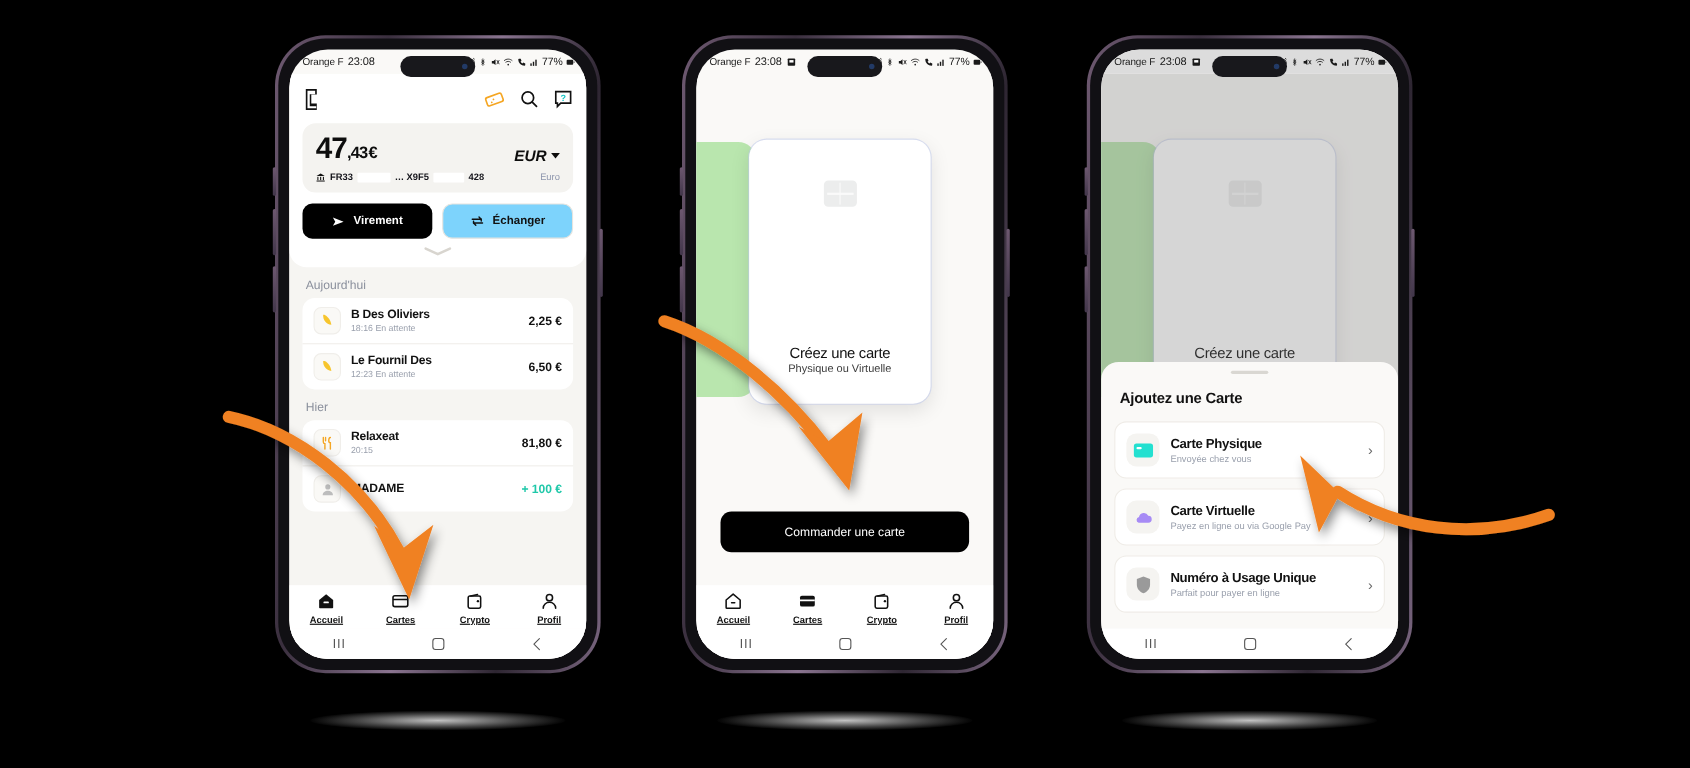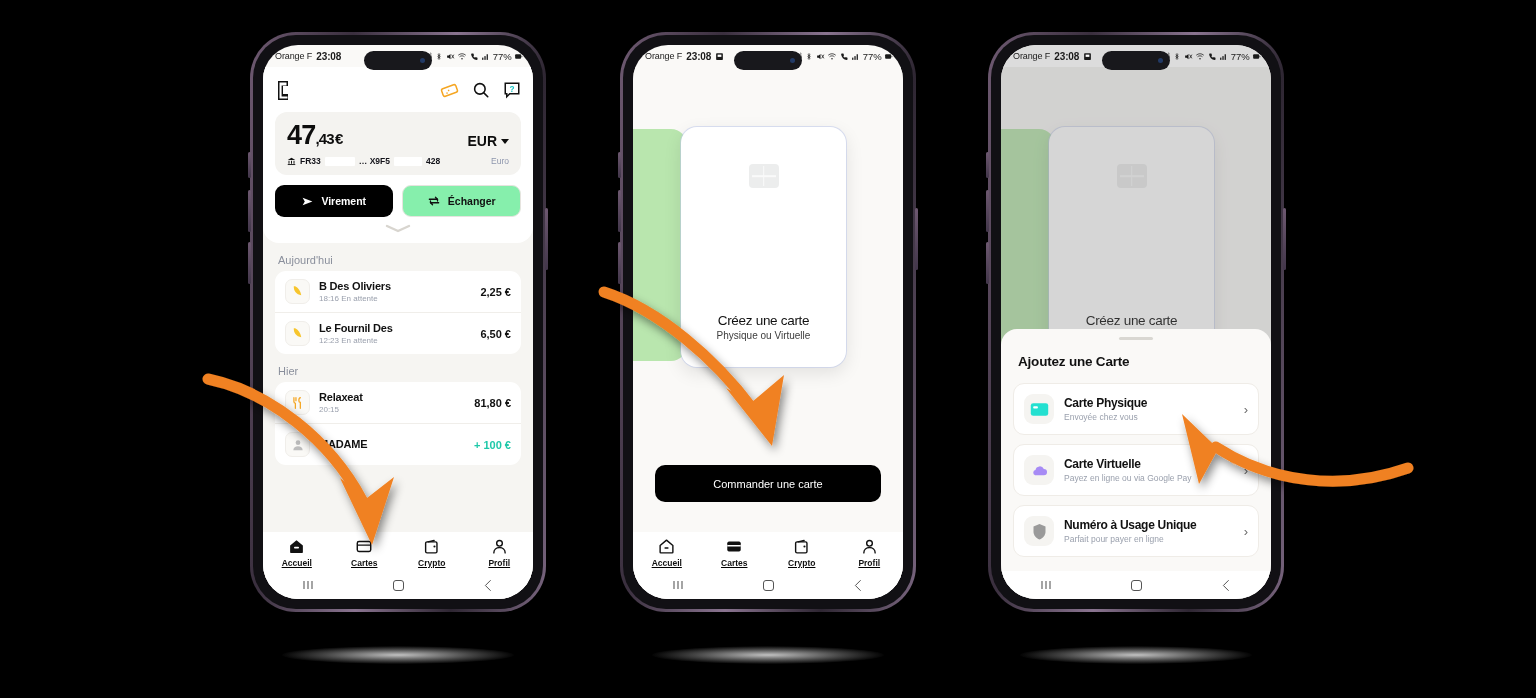--- a/index.html
+++ b/index.html
@@ -52,21 +52,21 @@
   
   .statusbar {
     position: relative; height: 22px; width: 100%;
     display: flex; align-items: center; justify-content: space-between;
     padding: 0 10px 0 12px;
     font-size: 9.5px; color: #1a1a1a; letter-spacing: -0.1px;
     z-index: 30;
   }
   .sb-left { display: flex; align-items: center; gap: 4px; white-space: nowrap; }
   .sb-carrier { font-size: 9px; }
-  .sb-time { font-size: 10px; font-weight: 700; }
+  .sb-time { font-size: 10px; font-weight: 400; }
   .sb-right { display: flex; align-items: center; gap: 2.5px; white-space: nowrap; }
   .sb-right svg { display: block; }
   .sb-batt { font-size: 9.5px; font-weight: 500; }
   .island {
     position: absolute; left: 50%; transform: translateX(-50%);
     top: 6px; width: 68px; height: 19px; border-radius: 12px;
     background: #18181c; z-index: 40;
     display: flex; align-items: center; justify-content: flex-end; padding-right: 7px;
   }
   .island-dot { width: 5px; height: 5px; border-radius: 50%; background: #223a66; }
@@ -77,31 +77,31 @@
     background: #ffffff; border-radius: 0 0 16px 16px;
     padding: 8px 12px 10px;
   }
   .apphdr { display: flex; align-items: center; justify-content: space-between; height: 30px; }
   .hdr-icons { display: flex; align-items: center; gap: 13px; }
   .balancebox { background: #f4f3f0; border-radius: 12px; padding: 10px 12px 9px; margin-top: 7px; }
   .bal-row1 { display: flex; align-items: flex-end; justify-content: space-between; }
   .bal-amt { font-size: 27px; font-weight: 700; color: #0d0d0d; letter-spacing: -0.8px; line-height: 1; }
   .bal-amt .cents { font-size: 15px; font-weight: 600; }
   .bal-amt .eur { font-size: 15px; font-weight: 700; margin-left: 1px; }
-  .cur-sel { display: flex; align-items: center; gap: 4px; font-size: 14px; font-weight: 600; color: #0d0d0d; }
+  .cur-sel { display: flex; align-items: center; gap: 4px; font-size: 14px; font-weight: 600; color: #0d0d0d; font-style: italic; }
   .caret { width: 0; height: 0; border-left: 4px solid transparent; border-right: 4px solid transparent; border-top: 5px solid #0d0d0d; }
   .bal-row2 { display: flex; align-items: center; justify-content: space-between; margin-top: 7px; }
   .iban { display: flex; align-items: center; gap: 4px; font-size: 8.5px; font-weight: 600; color: #13131a; }
   .redact { display: inline-block; height: 9px; background: #ffffff; border-radius: 1px; }
   .r1 { width: 30px; } .r2 { width: 28px; }
   .cur-sub { font-size: 8.5px; color: #8e96ad; }
   .actions { display: flex; gap: 9px; margin-top: 10px; }
   .btn-a { flex: 1; height: 32px; border-radius: 9px; display: flex; align-items: center; justify-content: center; gap: 7px; font-size: 10.5px; font-weight: 600; }
   .btn-dark { background: #000; color: #fff; text-align: center; }
-  .btn-light { background: #86efac; border: 1px solid #e6e4df; color: #111; }
+  .btn-light { background: #7dd3fc; border: 1px solid #e6e4df; color: #111; }
   .chev-down { display: flex; justify-content: center; margin-top: 7px; }
 
   .txlist { flex: 1; overflow: hidden; padding: 0 12px; }
   .daylabel { font-size: 11px; color: #8a8f9c; margin: 11px 0 5px 3px; }
   .txgroup { background: #fff; border-radius: 11px; }
   .txrow { display: flex; align-items: center; gap: 9px; padding: 8px 10px; }
   .txrow + .txrow { border-top: 1px solid #f0eeea; }
   .txicon { width: 25px; height: 25px; border-radius: 7px; background: #faf9f6; border: 1px solid #f0eeea; display: flex; align-items: center; justify-content: center; flex-shrink: 0; }
   .txmid { flex: 1; min-width: 0; }
   .txname { font-size: 11px; font-weight: 600; color: #111; letter-spacing: -0.2px; }

